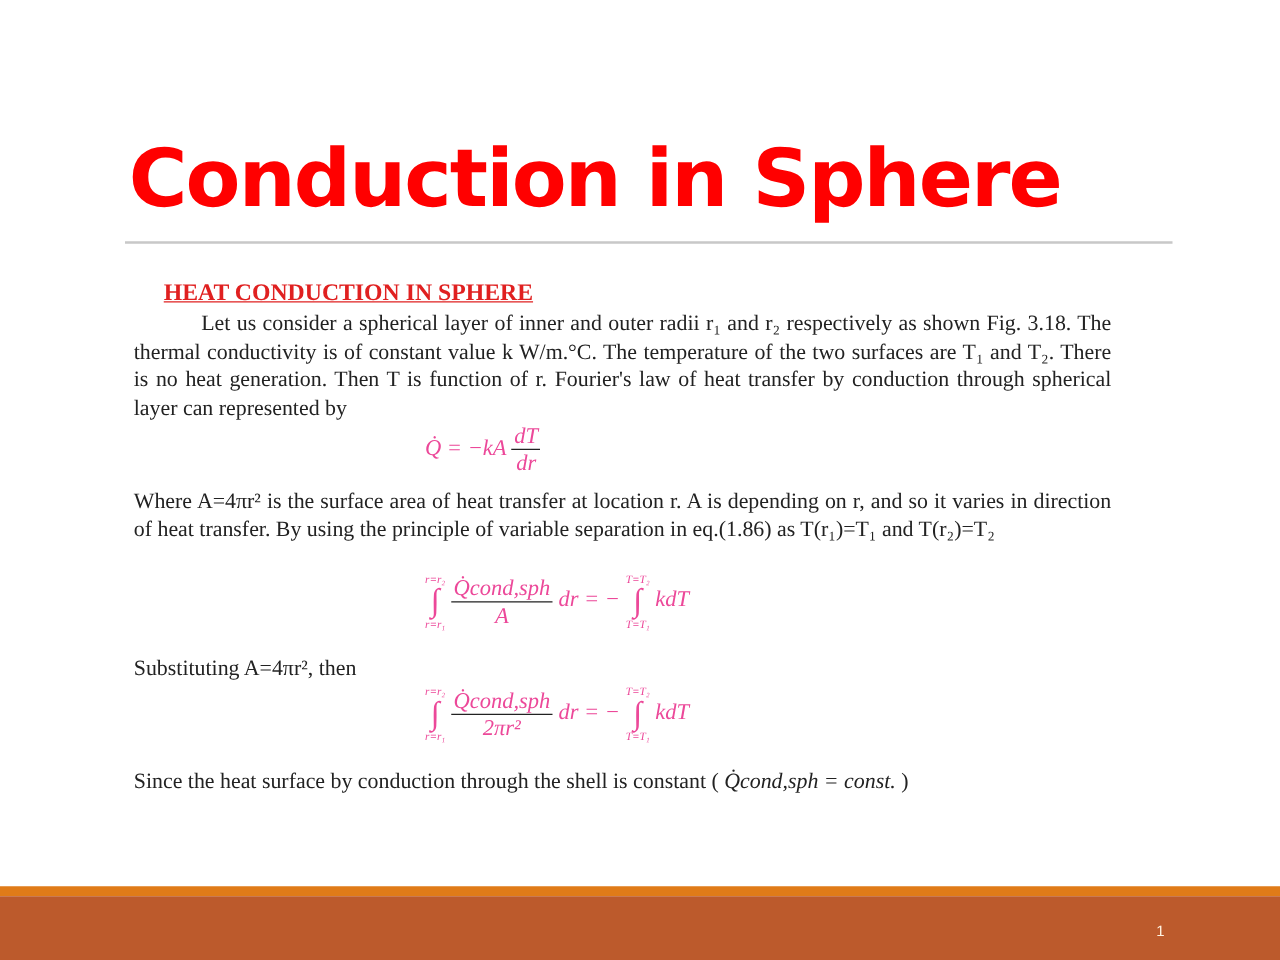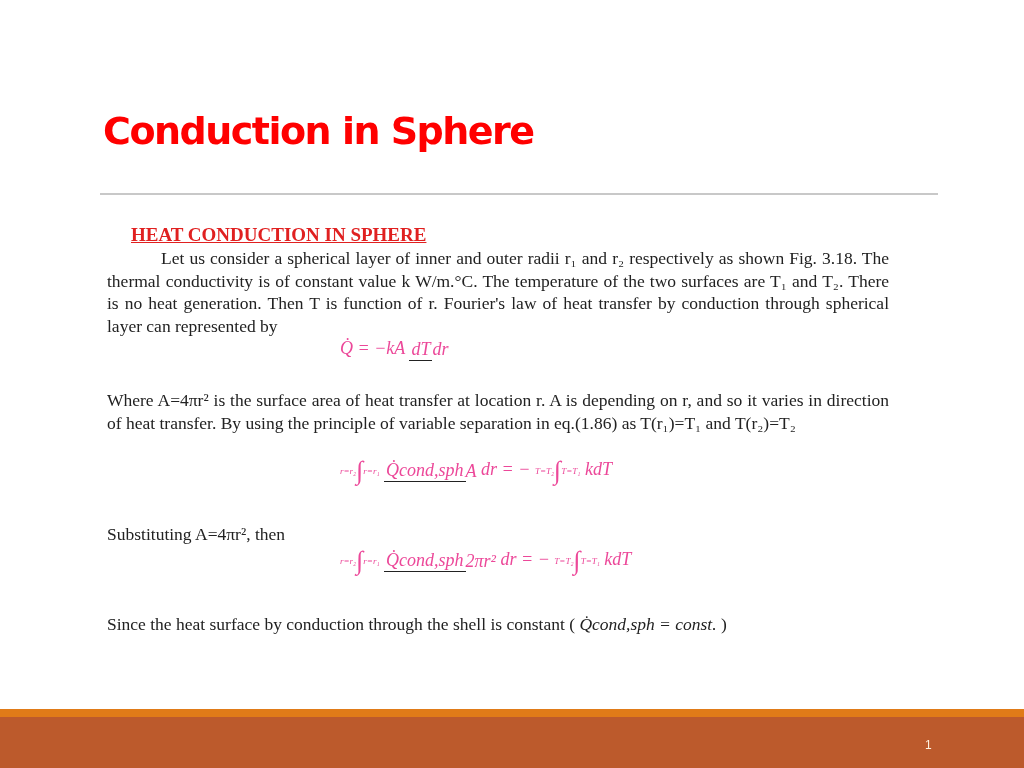--- a/index.html
+++ b/index.html
@@ -1,25 +1,25 @@
 <!DOCTYPE html>
 <html><head>
 <meta charset="utf-8">
 <style>
   html,body{margin:0;padding:0;}
   body{width:1024px;height:768px;position:relative;background:#ffffff;overflow:hidden;}
-  .title{position:absolute;left:103px;top:112px;font-family:"DejaVu Sans","Liberation Sans",sans-serif;font-weight:bold;font-size:38px;color:#ff0000;letter-spacing:-1.5px;white-space:nowrap;line-height:1;}
+  .title{position:absolute;left:103px;top:112px;font-family:"DejaVu Sans","Liberation Sans",sans-serif;font-weight:bold;font-size:64px;color:#ff0000;letter-spacing:-1.5px;white-space:nowrap;line-height:1;}
   .rule{position:absolute;left:100px;top:193px;width:838px;height:2px;background:#c8c8c8;}
   .heading{position:absolute;left:131px;top:224px;font-family:"Liberation Serif",serif;font-weight:bold;font-size:19px;color:#e02020;text-decoration:underline;white-space:nowrap;}
   .para{position:absolute;left:107px;width:782px;font-family:"Liberation Serif",serif;font-size:17.5px;color:#222;line-height:22.5px;text-align:justify;}
   .indent{text-indent:54px;}
   .eq{position:absolute;font-family:"Liberation Serif",serif;font-style:italic;color:#ec4899;font-size:18px;white-space:nowrap;}
-  .frac{display:inline-flex;flex-direction:row;align-items:center;vertical-align:middle;}
+  .frac{display:inline-flex;flex-direction:column;align-items:center;vertical-align:middle;}
   .frac .num{border-bottom:1.3px solid #222;padding:0 2px;}
-  .int{display:inline-flex;align-items:center;vertical-align:middle;font-size:9px;line-height:10px;}
+  .int{display:inline-flex;flex-direction:column;align-items:center;vertical-align:middle;font-size:9px;line-height:10px;}
   .int .sym{font-size:26px;line-height:26px;font-style:normal;}
   .footer-band{position:absolute;left:0;top:709px;width:1024px;height:8px;background:#e07b18;}
   .footer{position:absolute;left:0;top:717px;width:1024px;height:51px;background:#bc5a2c;}
   .pagenum{position:absolute;left:925px;top:738px;font-family:"Liberation Sans",sans-serif;font-size:12px;color:#fff2e0;}
 </style>
 </head>
 <body>
 
 <div class="title">Conduction in Sphere</div>
 <div class="rule"></div>

